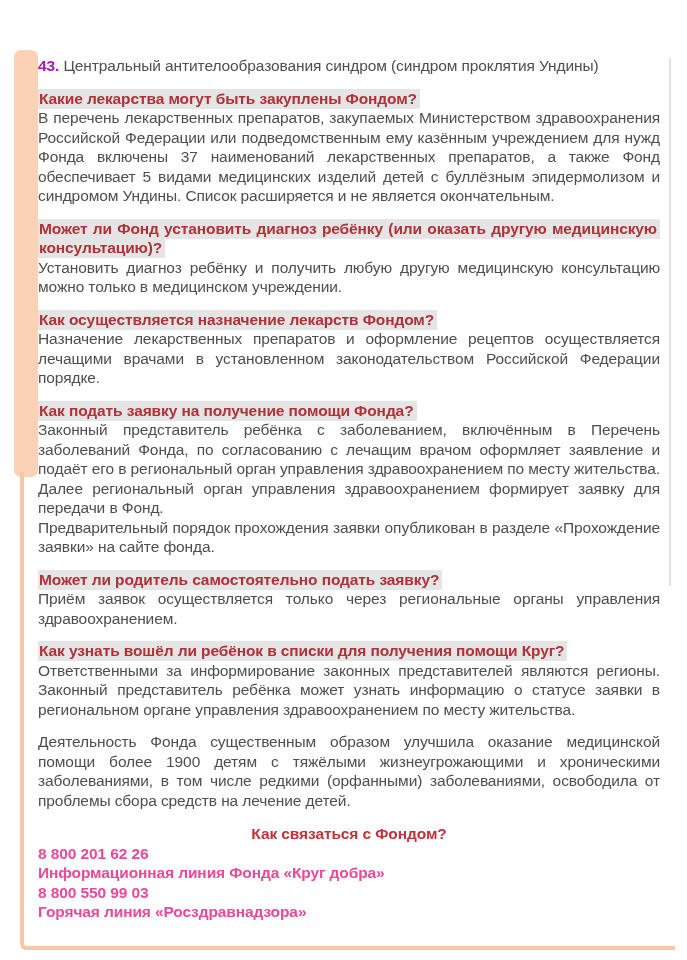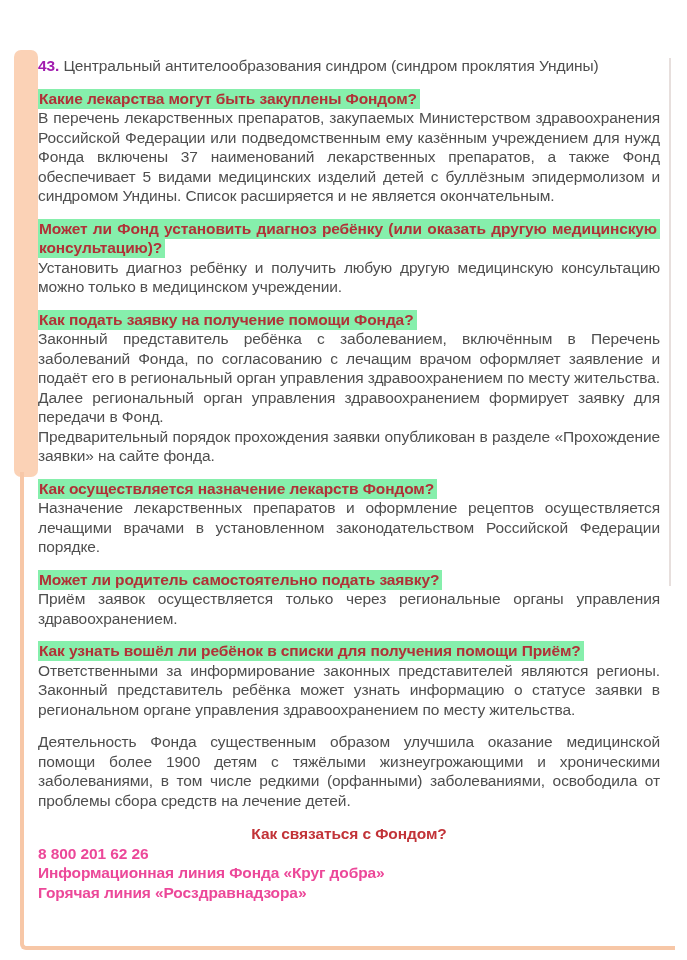--- a/index.html
+++ b/index.html
@@ -61,21 +61,21 @@
   .num {
     font-weight: bold;
     color: #a21caf;
   }
   .section { margin-top: 13px; }
   .heading {
     font-weight: bold;
     color: #b13137;
   }
   .heading .hl {
-    background: #86efac;
+    background: #e5e5e5;
     padding: 1px 3px 2px 1px;
     box-decoration-break: clone;
     -webkit-box-decoration-break: clone;
   }
   .contact-heading {
     margin-top: 14px;
     font-weight: bold;
     color: #c23338;
     text-align: center;
   }
@@ -105,46 +105,47 @@
     <p class="heading"><span class="hl">Какие лекарства могут быть закуплены Фондом?</span></p>
     <p>В перечень лекарственных препаратов, закупаемых Министерством здравоохранения Российской Федерации или подведомственным ему казённым учреждением для нужд Фонда включены 37 наименований лекарственных препаратов, а также Фонд обеспечивает 5 видами медицинских изделий детей с буллёзным эпидермолизом и синдромом Ундины. Список расширяется и не является окончательным.</p>
   </section>
 
   <section class="section">
     <p class="heading"><span class="hl">Может ли Фонд установить диагноз ребёнку (или оказать другую медицинскую консультацию)?</span></p>
     <p>Установить диагноз ребёнку и получить любую другую медицинскую консультацию можно только в медицинском учреждении.</p>
   </section>
 
   <section class="section">
+    <p class="heading"><span class="hl">Как осуществляется назначение лекарств Фондом?</span></p>
+    <p>Назначение лекарственных препаратов и оформление рецептов осуществляется лечащими врачами в установленном законодательством Российской Федерации порядке.</p>
+  </section>
+
+  <section class="section">
     <p class="heading"><span class="hl">Как подать заявку на получение помощи Фонда?</span></p>
     <p>Законный представитель ребёнка с заболеванием, включённым в Перечень заболеваний Фонда, по согласованию с лечащим врачом оформляет заявление и подаёт его в региональный орган управления здравоохранением по месту жительства. Далее региональный орган управления здравоохранением формирует заявку для передачи в Фонд.</p>
     <p>Предварительный порядок прохождения заявки опубликован в разделе «Прохождение заявки» на сайте фонда.</p>
-  </section>
-
-  <section class="section">
-    <p class="heading"><span class="hl">Как осуществляется назначение лекарств Фондом?</span></p>
-    <p>Назначение лекарственных препаратов и оформление рецептов осуществляется лечащими врачами в установленном законодательством Российской Федерации порядке.</p>
   </section>
 
   <section class="section">
     <p class="heading"><span class="hl">Может ли родитель самостоятельно подать заявку?</span></p>
     <p>Приём заявок осуществляется только через региональные органы управления здравоохранением.</p>
   </section>
 
   <section class="section">
-    <p class="heading"><span class="hl">Как узнать вошёл ли ребёнок в списки для получения помощи Приём?</span></p>
+    <p class="heading"><span class="hl">Как узнать вошёл ли ребёнок в списки для получения помощи Круг?</span></p>
     <p>Ответственными за информирование законных представителей являются регионы. Законный представитель ребёнка может узнать информацию о статусе заявки в региональном органе управления здравоохранением по месту жительства.</p>
   </section>
 
   <p class="section">Деятельность Фонда существенным образом улучшила оказание медицинской помощи более 1900 детям с тяжёлыми жизнеугрожающими и хроническими заболеваниями, в том числе редкими (орфанными) заболеваниями,  освободила от  проблемы сбора  средств на лечение детей.</p>
 
   <p class="contact-heading">Как связаться с Фондом?</p>
 
   <div class="contact-group">
     <p>8 800 201 62 26</p>
     <p>Информационная линия Фонда «Круг добра»</p>
   </div>
 
   <div class="contact-group">
+    <p>8 800 550 99 03</p>
     <p>Горячая линия «Росздравнадзора»</p>
   </div>
 
 </main>
 
 </body></html>

